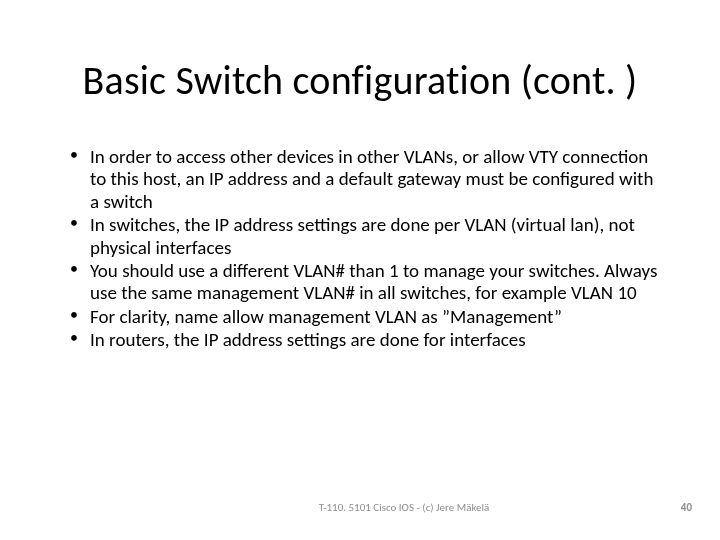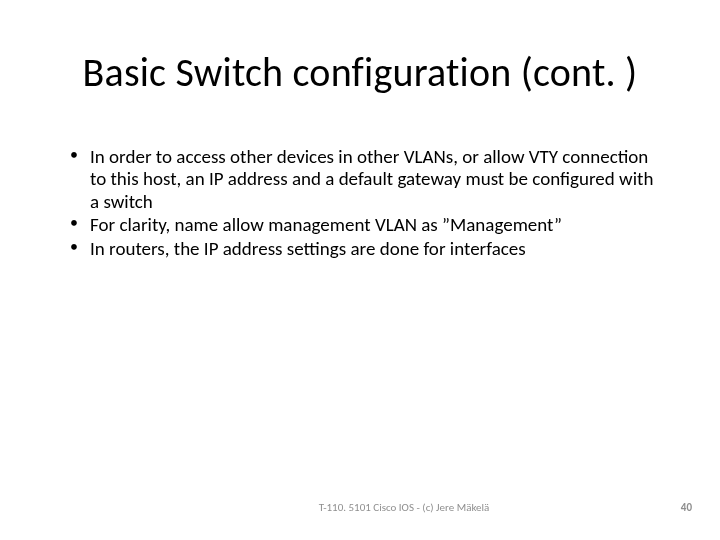--- a/index.html
+++ b/index.html
@@ -13,21 +13,21 @@
     overflow: hidden;
   }
   .slide {
     position: relative;
     width: 720px;
     height: 540px;
     box-sizing: border-box;
   }
   .title {
     position: absolute;
-    top: 48px;
+    top: 56px;
     left: 0;
     width: 720px;
     text-align: center;
     font-size: 40px;
     font-weight: 400;
     letter-spacing: 0.2px;
     color: #000;
   }
   .body {
     position: absolute;
@@ -78,20 +78,22 @@
 </head>
 <body>
 
 <div class="slide">
 
   <div class="title">Basic Switch configuration (cont. )</div>
 
   <div class="body">
     <ul>
       <li>In order to access other devices in other VLANs, or allow VTY connection to this host, an IP address and a default gateway must be configured with a switch</li>
+      <li>In switches, the IP address settings are done per VLAN (virtual lan), not physical interfaces</li>
+      <li>You should use a different VLAN# than 1 to manage your switches. Always use the same management VLAN# in all switches, for example VLAN 10</li>
       <li>For clarity, name allow management VLAN as ”Management”</li>
       <li>In routers, the IP address settings are done for interfaces</li>
     </ul>
   </div>
 
   <div class="footer-center">T-110. 5101 Cisco IOS - (c) Jere Mäkelä</div>
 
   <div class="footer-right">40</div>
 
 </div>

